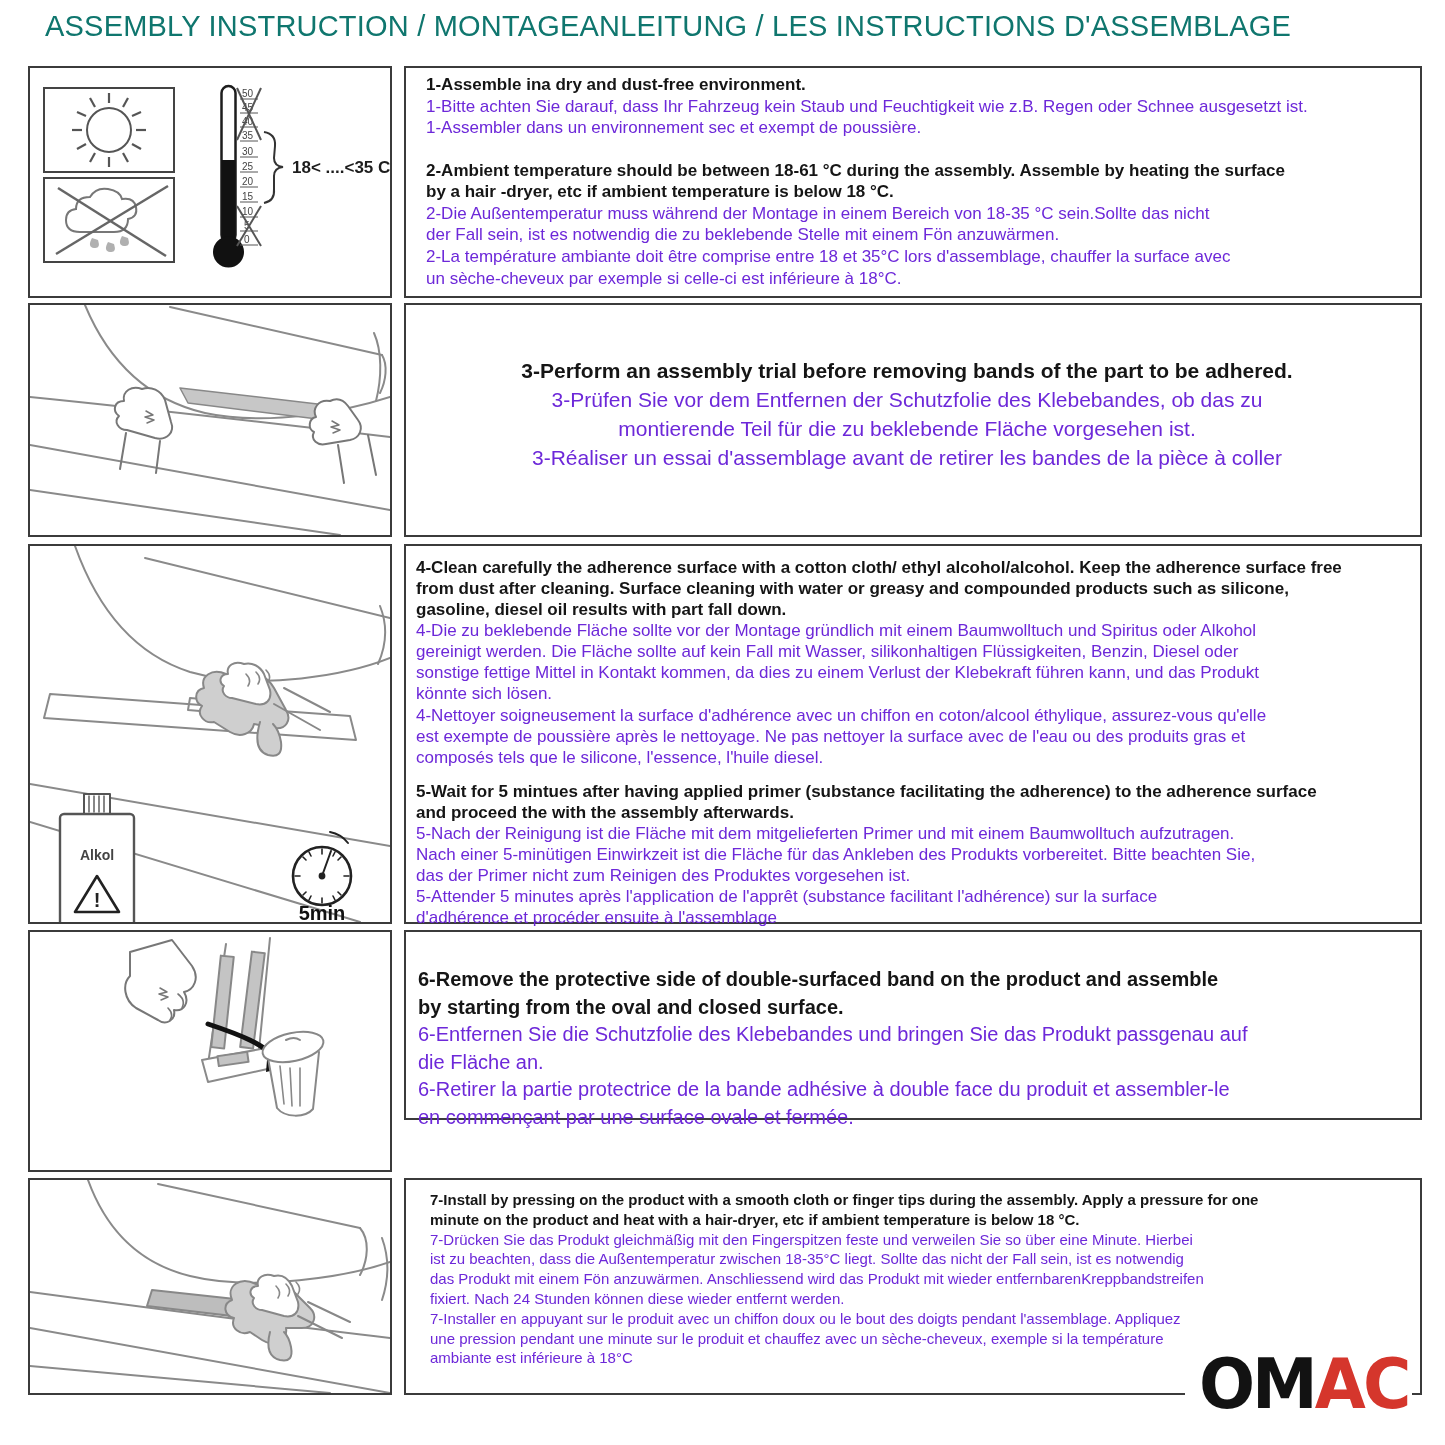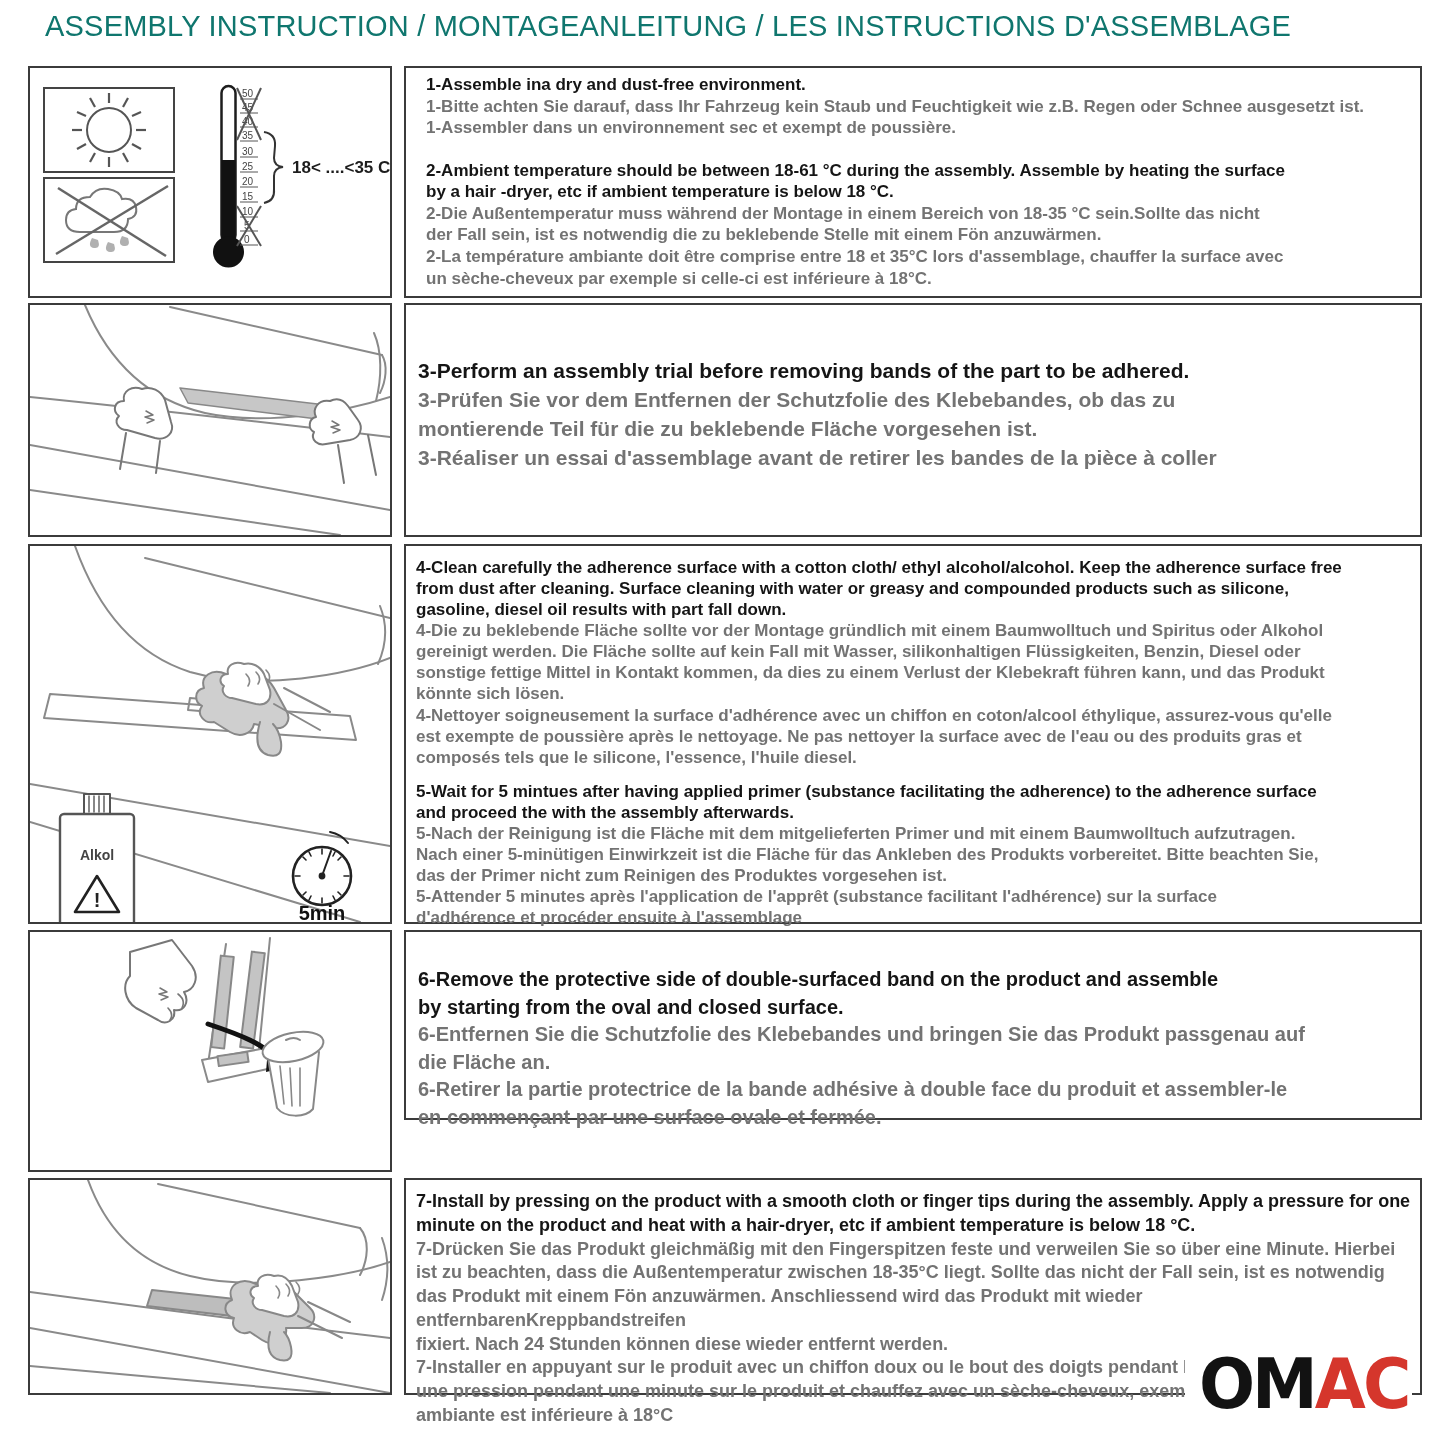--- a/index.html
+++ b/index.html
@@ -23,28 +23,28 @@
   .r2{left:404px;top:303px;width:1018px;height:234px;}
   .l3{left:28px;top:544px;width:364px;height:380px;}
   .r3{left:404px;top:544px;width:1018px;height:380px;}
   .l4{left:28px;top:930px;width:364px;height:242px;}
   .r4{left:404px;top:930px;width:1018px;height:190px;}
   .l5{left:28px;top:1178px;width:364px;height:217px;}
   .r5{left:404px;top:1178px;width:1018px;height:217px;}
   
   .txt{white-space:pre-line;}
   .en{font-weight:bold;color:#151515;}
-  .rest{color:#737373;font-weight:bold;}
+  .rest{color:#6d28d9;}
   .r1{padding:6px 8px 6px 20px;font-size:17px;line-height:1.27;}
   .r1 .p2{margin-top:21px;}
-  .r2{padding:52px 24px 10px 12px;font-size:21px;line-height:1.38;}
+  .r2{padding:52px 24px 10px 12px;font-size:21px;line-height:1.38;text-align:center;}
   .r3{padding:11px 6px 20px 10px;font-size:17px;line-height:1.24;}
   .r3 .p2{margin-top:13px;}
   .r4{padding:34px 12px 10px 12px;font-size:20px;line-height:1.38;}
-  .r5{padding:10px 4px 6px 10px;font-size:18px;line-height:1.32;}
+  .r5{padding:10px 4px 6px 24px;font-size:15px;line-height:1.32;}
   
   .logo{
     position:absolute;left:1185px;top:1351px;z-index:6;background:#fff;
     padding:0 4px 4px 14px;line-height:1;font-weight:bold;font-size:66px;
     letter-spacing:-3px;font-family:"DejaVu Sans", sans-serif;transform:scaleY(1.04);
     transform-origin:top left;white-space:nowrap;
   }
   .logo .lb{color:#121212;}
   .logo .lr{color:#d5362c;}
 </style>

